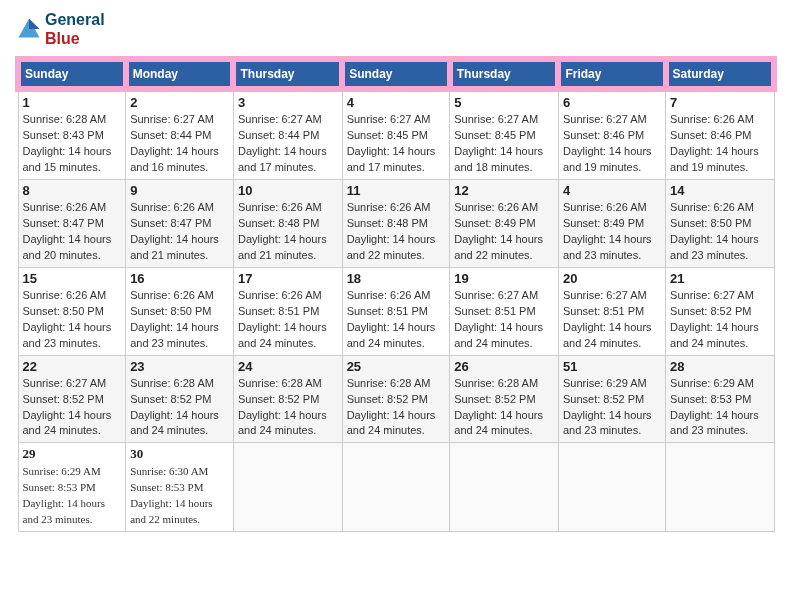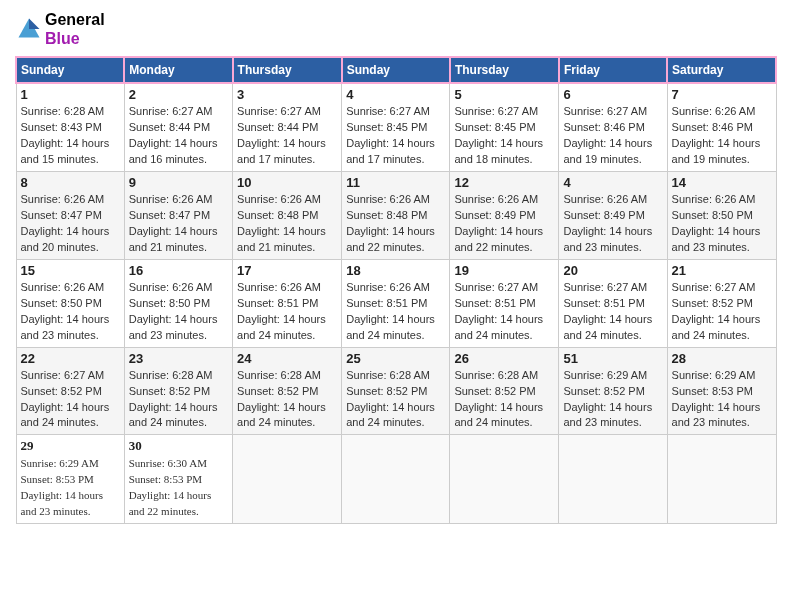--- a/index.html
+++ b/index.html
@@ -48,21 +48,21 @@
       border-collapse: collapse;
       font-size: 10px;
     }
     .calendar th {
       background: #2c5fa3;
       color: #fff;
       padding: 5px 4px;
       text-align: left;
       font-size: 12px;
       font-weight: bold;
-      border: 2px solid #f9a8d4;
+      border: 6px solid #f9a8d4;
     }
     .calendar td {
       border: 1px solid #ccc;
       vertical-align: top;
       padding: 3px 4px;
       width: 113px;
       height: 80px;
       background: #fff;
     }
     .calendar tr:nth-child(even) td {
@@ -91,22 +91,22 @@
 <body>
 
 <div class="page">
   <div class="header">
     <div class="logo">
       <svg class="logo-icon" viewBox="0 0 40 40">
         <polygon points="20,5 35,32 5,32" fill="#4a9fd4"></polygon>
         <polygon points="20,5 35,20 20,20" fill="#2c5fa3"></polygon>
       </svg>
       <div>
-        <div style="font-size:16px;font-weight:bold;color:#000000;line-height:1.2">General</div>
-        <div style="font-size:16px;font-weight:bold;color:#a21caf;line-height:1.2">Blue</div>
+        <div style="font-size:16px;font-weight:bold;color:#0c4a6e;line-height:1.2">General</div>
+        <div style="font-size:16px;font-weight:bold;color:#b91c1c;line-height:1.2">Blue</div>
       </div>
     </div>
     <div class="title-block">
       <div class="month-title"></div>
       <div class="location-title"></div>
     </div>
   </div>
 
   <table class="calendar">
     <thead>

